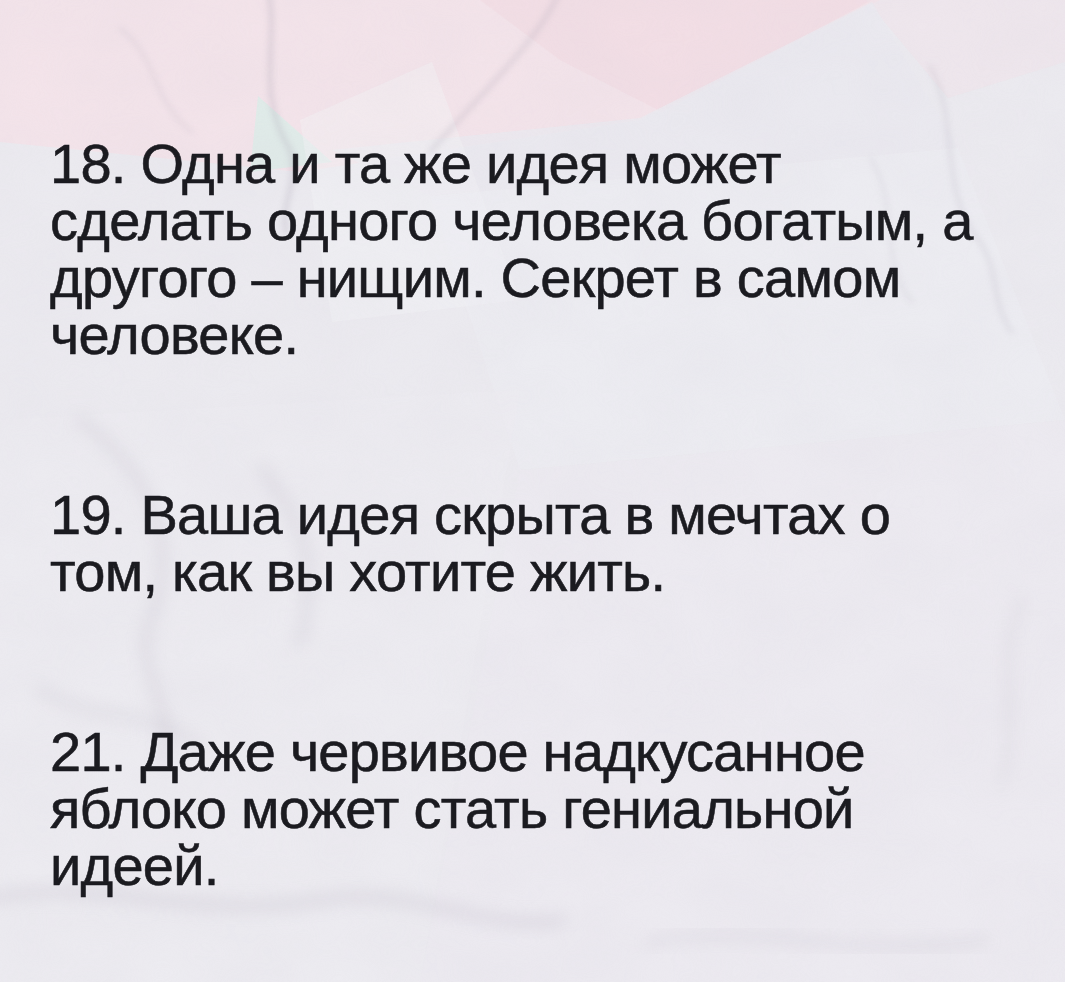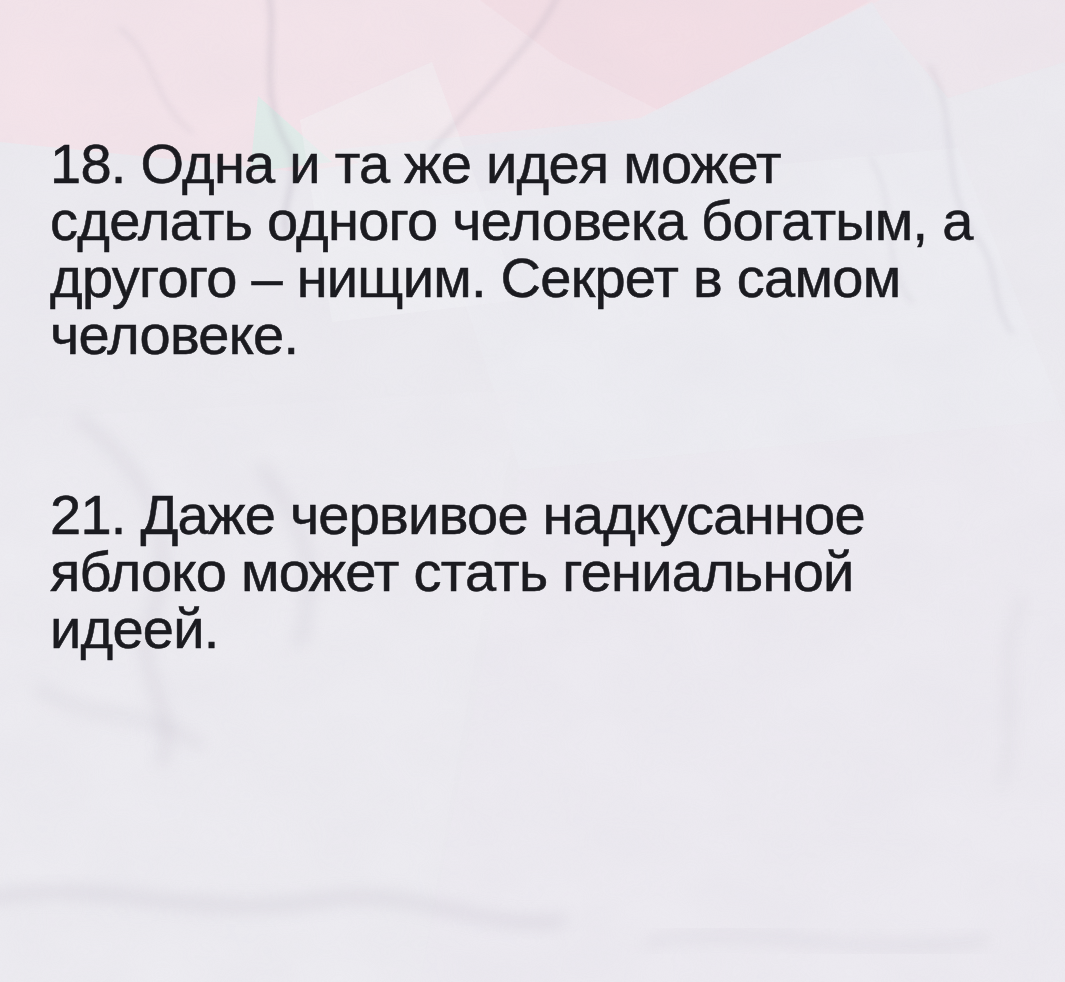--- a/index.html
+++ b/index.html
@@ -95,18 +95,20 @@
       <path d="M 650,942 C 750,920 850,962 985,940" stroke-width="9" opacity="0.17" filter="url(#smudgeBlur)"></path>
       <path d="M 40,690 C 90,720 150,710 200,745" stroke-width="10" opacity="0.16" filter="url(#smudgeBlur)"></path>
     </g>
   </svg>
 
   <div class="quotes">
     <p>18. Одна и та же идея может
 сделать одного человека богатым, а
 другого – нищим. Секрет в самом
 человеке.</p>
+    <p>19. Ваша идея скрыта в мечтах о
+том, как вы хотите жить.</p>
     <p>21. Даже червивое надкусанное
 яблоко может стать гениальной
 идеей.</p>
   </div>
 
 </div>
 
 </body></html>

